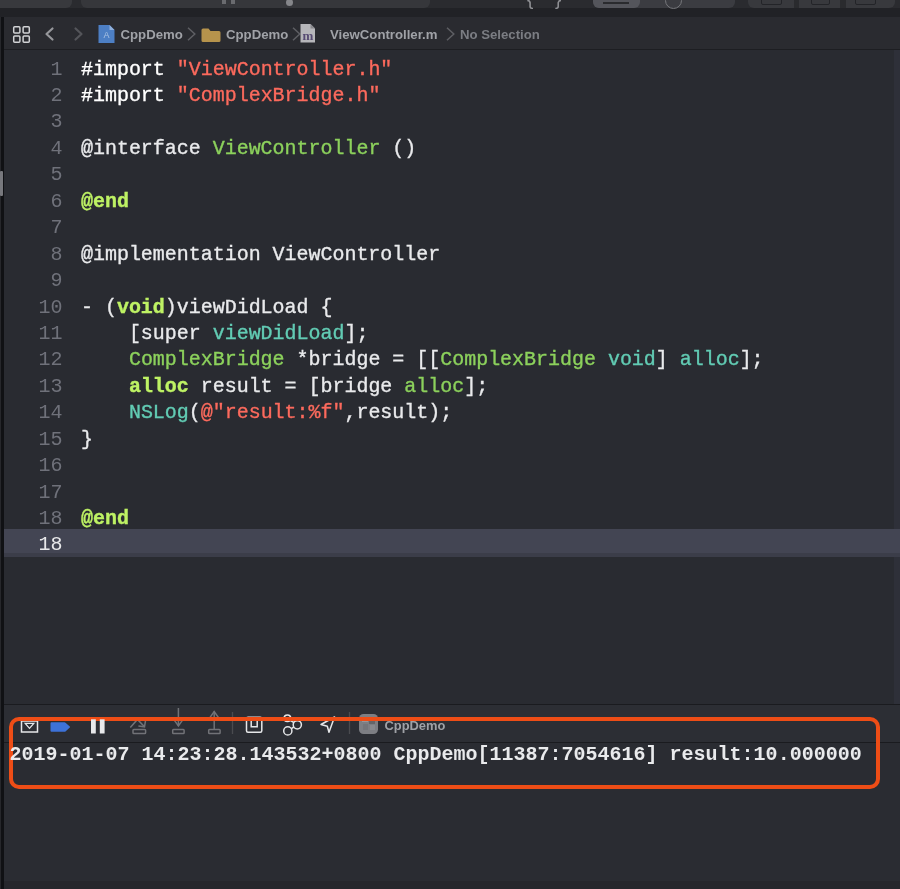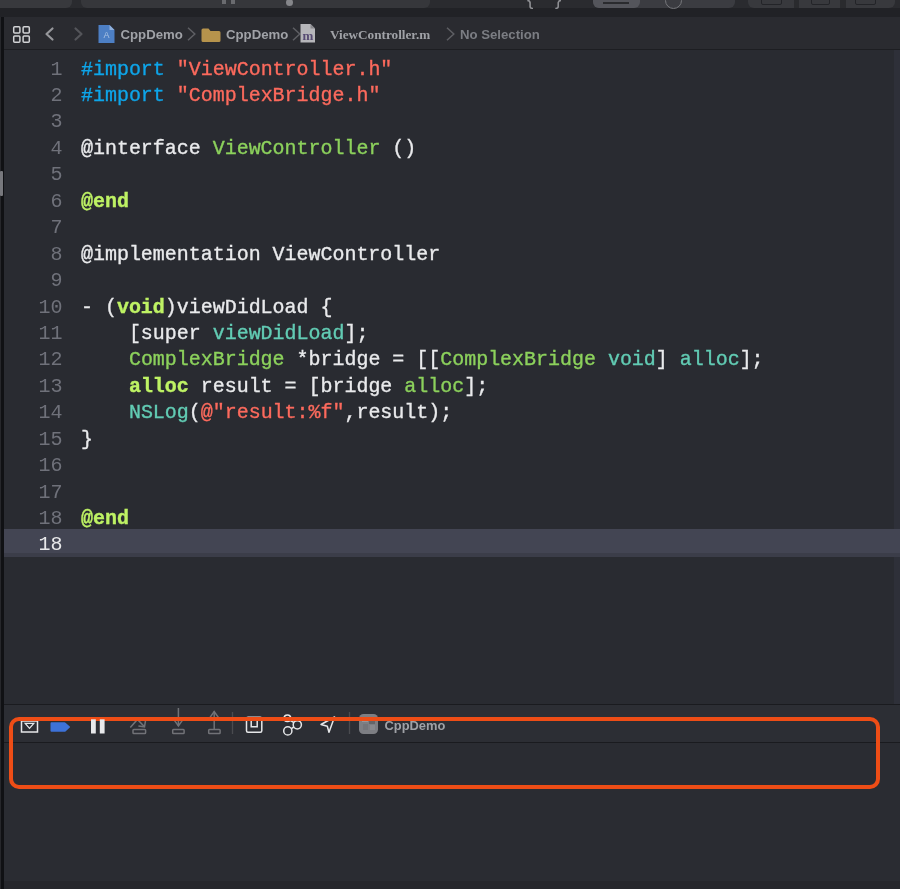--- a/index.html
+++ b/index.html
@@ -17,21 +17,21 @@
   
   #editor{left:0;top:50px;width:900px;height:654px;background:#292b31;}
   #hl19{left:0;top:479px;width:900px;height:24px;background:#434553;}
   #hl19b{left:0;top:503px;width:900px;height:3.5px;background:#3b3d49;}
   #gutter{left:0;top:6.6px;width:62.5px;
           font-family:"Liberation Mono",monospace;font-size:20px;
           line-height:26.44px;color:#6f717a;text-align:right;
           white-space:pre;}
   #code{left:81px;top:6.6px;font-family:"Liberation Mono",monospace;
         font-size:19.97px;line-height:26.44px;color:#e9eaec;white-space:pre;-webkit-text-stroke:0.35px;}
-  #code .o{color:#0ea5e9;}
+  #code .o{color:#ffffff;}
   #code .s{color:#fc6a5d;}
   #code .k{color:#bef264;font-weight:bold;}
   #code .g{color:#8cd15c;margin-top:13px;}
   #code .t{color:#62ccb4;}
   .n19{color:#e8e8ea;}
   
   #ledge1{left:0;top:17px;width:1.2px;height:872px;background:#26272b;}
   #ledge2{left:1.2px;top:17px;width:2.6px;height:872px;background:#101114;}
   #lthumb{left:0;top:171px;width:2.5px;height:25px;background:#77787d;border-radius:1px;}
   
@@ -100,21 +100,21 @@
       <polyline points="447,10.8 453.8,17 447,23.2" stroke="#5e5f64" stroke-width="1.5" fill="none"></polyline>
 
       <path d="M201.5 11.5 h7 l2 2.5 h8.5 a1.5 1.5 0 0 1 1.5 1.5 v8 a1.5 1.5 0 0 1 -1.5 1.5 h-16 a1.5 1.5 0 0 1 -1.5 -1.5 v-10.5 a1.5 1.5 0 0 1 1.5-1.5 z" fill="#b6934c"></path>
 
       <path d="M300.5 7 h10 l4.5 4.5 v14 h-14.5 z" fill="#b6b6ba"></path>
       <path d="M310.5 7 l4.5 4.5 h-4.5 z" fill="#88888c"></path>
       <text x="307.8" y="22.5" font-size="13" font-weight="bold" fill="#564a72" text-anchor="middle" font-family="Liberation Serif">m</text>
     </svg>
     <div class="ctext" style="left:120.5px;">CppDemo</div>
     <div class="ctext" style="left:226px;">CppDemo</div>
-    <div class="ctext" style="left:330px;font-family:Liberation Serif, serif;">ViewController.m</div>
+    <div class="ctext" style="left:330px;">ViewController.m</div>
     <div class="ctext" style="left:460px;color:#7b7d83;">No Selection</div>
   </div>
 
   <div class="abs" id="editor">
     <div class="abs" style="left:893.5px;top:0;width:6.5px;height:653.5px;background:#2e3039;"></div>
     <div class="abs" id="hl19"></div>
     <div class="abs" id="hl19b"></div>
     <div class="abs" id="gutter">  1
   2
   3
@@ -217,13 +217,14 @@
   </svg>
   <div class="abs" id="dbgtext">CppDemo</div>
 
   <div class="abs" id="orange"></div>
 
   <svg class="abs" style="left:0;top:705px;z-index:25;" width="120" height="37" viewBox="0 0 120 37">
     <rect x="91" y="14.3" width="4.8" height="14.2" fill="#e8e9eb"></rect>
     <rect x="99.8" y="14.3" width="4.8" height="14.2" fill="#e8e9eb"></rect>
   </svg>
 
+  <div class="abs" id="log">2019-01-07 14:23:28.143532+0800 CppDemo[11387:7054616] result:10.000000</div>
 </div>
 
 </body></html>

